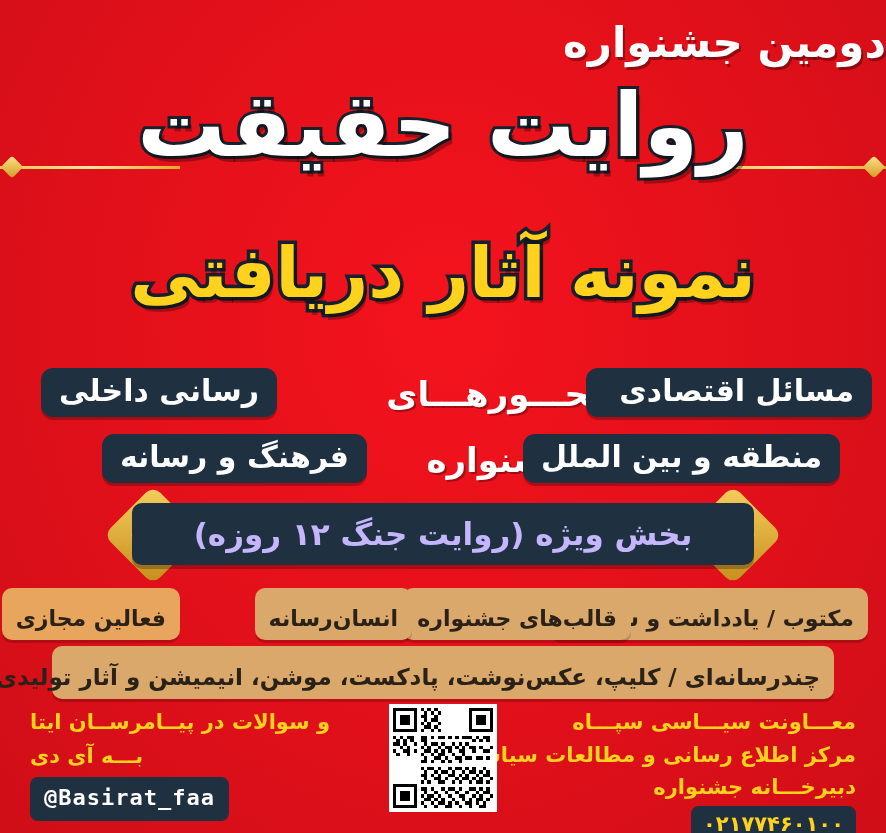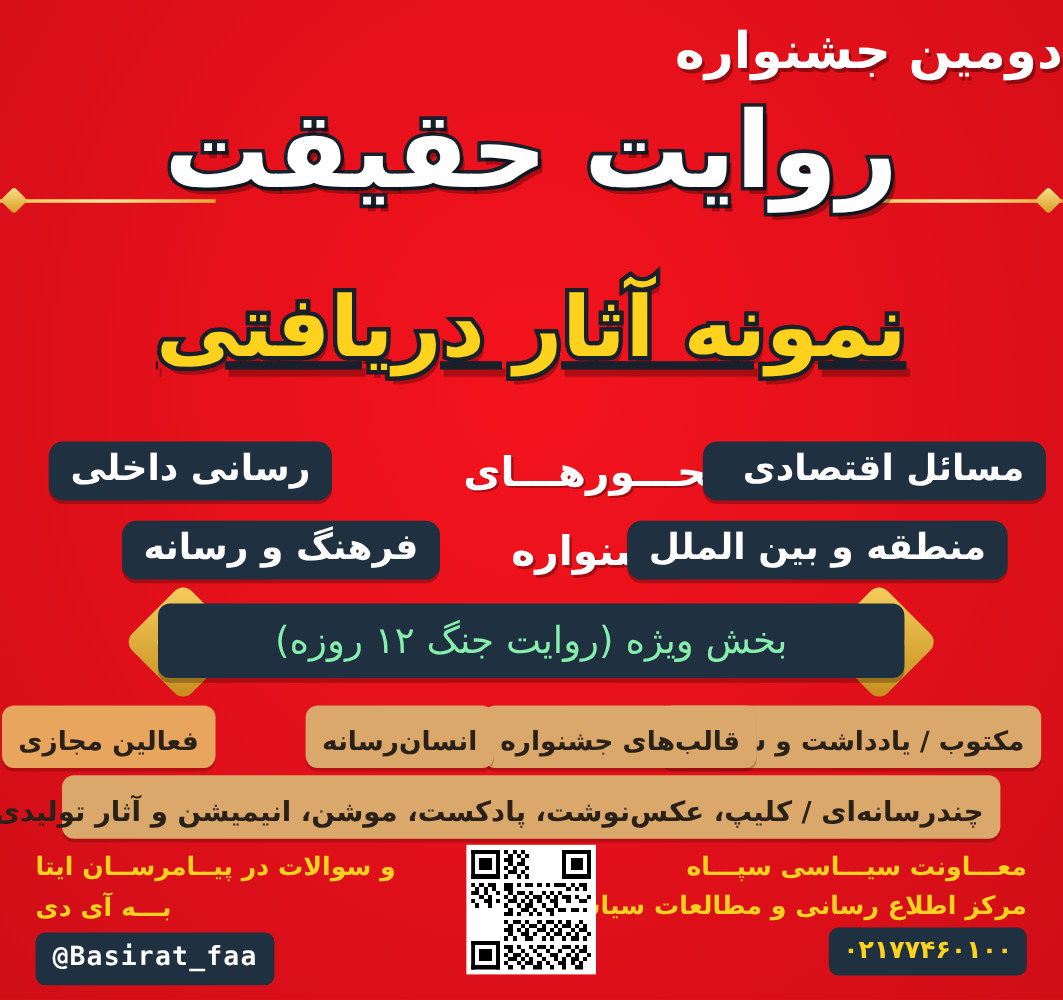--- a/index.html
+++ b/index.html
@@ -82,21 +82,20 @@
     top: 232px;
     left: 0;
     right: 0;
     text-align: center;
     font-size: 70px;
     font-weight: bold;
     color: #ffd21e;
     -webkit-text-stroke: 7px #17202b;
     paint-order: stroke fill;
     text-shadow: 3px 6px 0 rgba(0,0,0,.28);
-    text-decoration: underline;
   }
 
   
   .axes {
     position: absolute;
     top: 368px;
     left: 14px;
     right: 14px;
   }
   .axes-label {
@@ -147,23 +146,23 @@
     background: #1f3040;
     border-radius: 10px;
     box-shadow: 0 4px 0 rgba(0,0,0,.25);
   }
   .special-text {
     position: absolute;
     inset: 0;
     display: flex;
     align-items: center;
     justify-content: center;
-    color: #86efac;
+    color: #c4b5fd;
     font-size: 31px;
-    font-weight: normal;
+    font-weight: bold;
     white-space: nowrap;
   }
   .gem {
     position: absolute;
     top: 500px;
     width: 70px;
     height: 70px;
   }
   .gem.left { left: 118px; }
   .gem.right { right: 118px; }
@@ -308,20 +307,21 @@
 
   <div class="tag t1">مکتوب / یادداشت و سناریو</div>
   <div class="tag t2">قالب‌های جشنواره</div>
   <div class="tag t3">انسان‌رسانه</div>
   <div class="tag t4">فعالین مجازی</div>
   <div class="tag wide">چندرسانه‌ای / کلیپ، عکس‌نوشت، پادکست، موشن، انیمیشن و آثار تولیدی با AI</div>
 
   <div class="footer-right">
     <div>معـــاونت سیـــاسی سپـــاه</div>
     <div>مرکز اطلاع رسانی و مطالعات سیاسی</div>
+    <div>دبیرخـــانه جشنواره</div>
     <div class="phone-pill">۰۲۱۷۷۴۶۰۱۰۰</div>
   </div>
 
   <div class="qr">
     <svg viewBox="0 0 29 29" width="100" height="100" shape-rendering="crispEdges" aria-hidden="true">
       <rect width="29" height="29" fill="#fff"></rect>
       <g fill="#000">
         <rect x="0" y="0" width="7" height="1"></rect>
           <rect x="0" y="6" width="7" height="1"></rect>
         <rect x="0" y="0" width="1" height="7"></rect>

